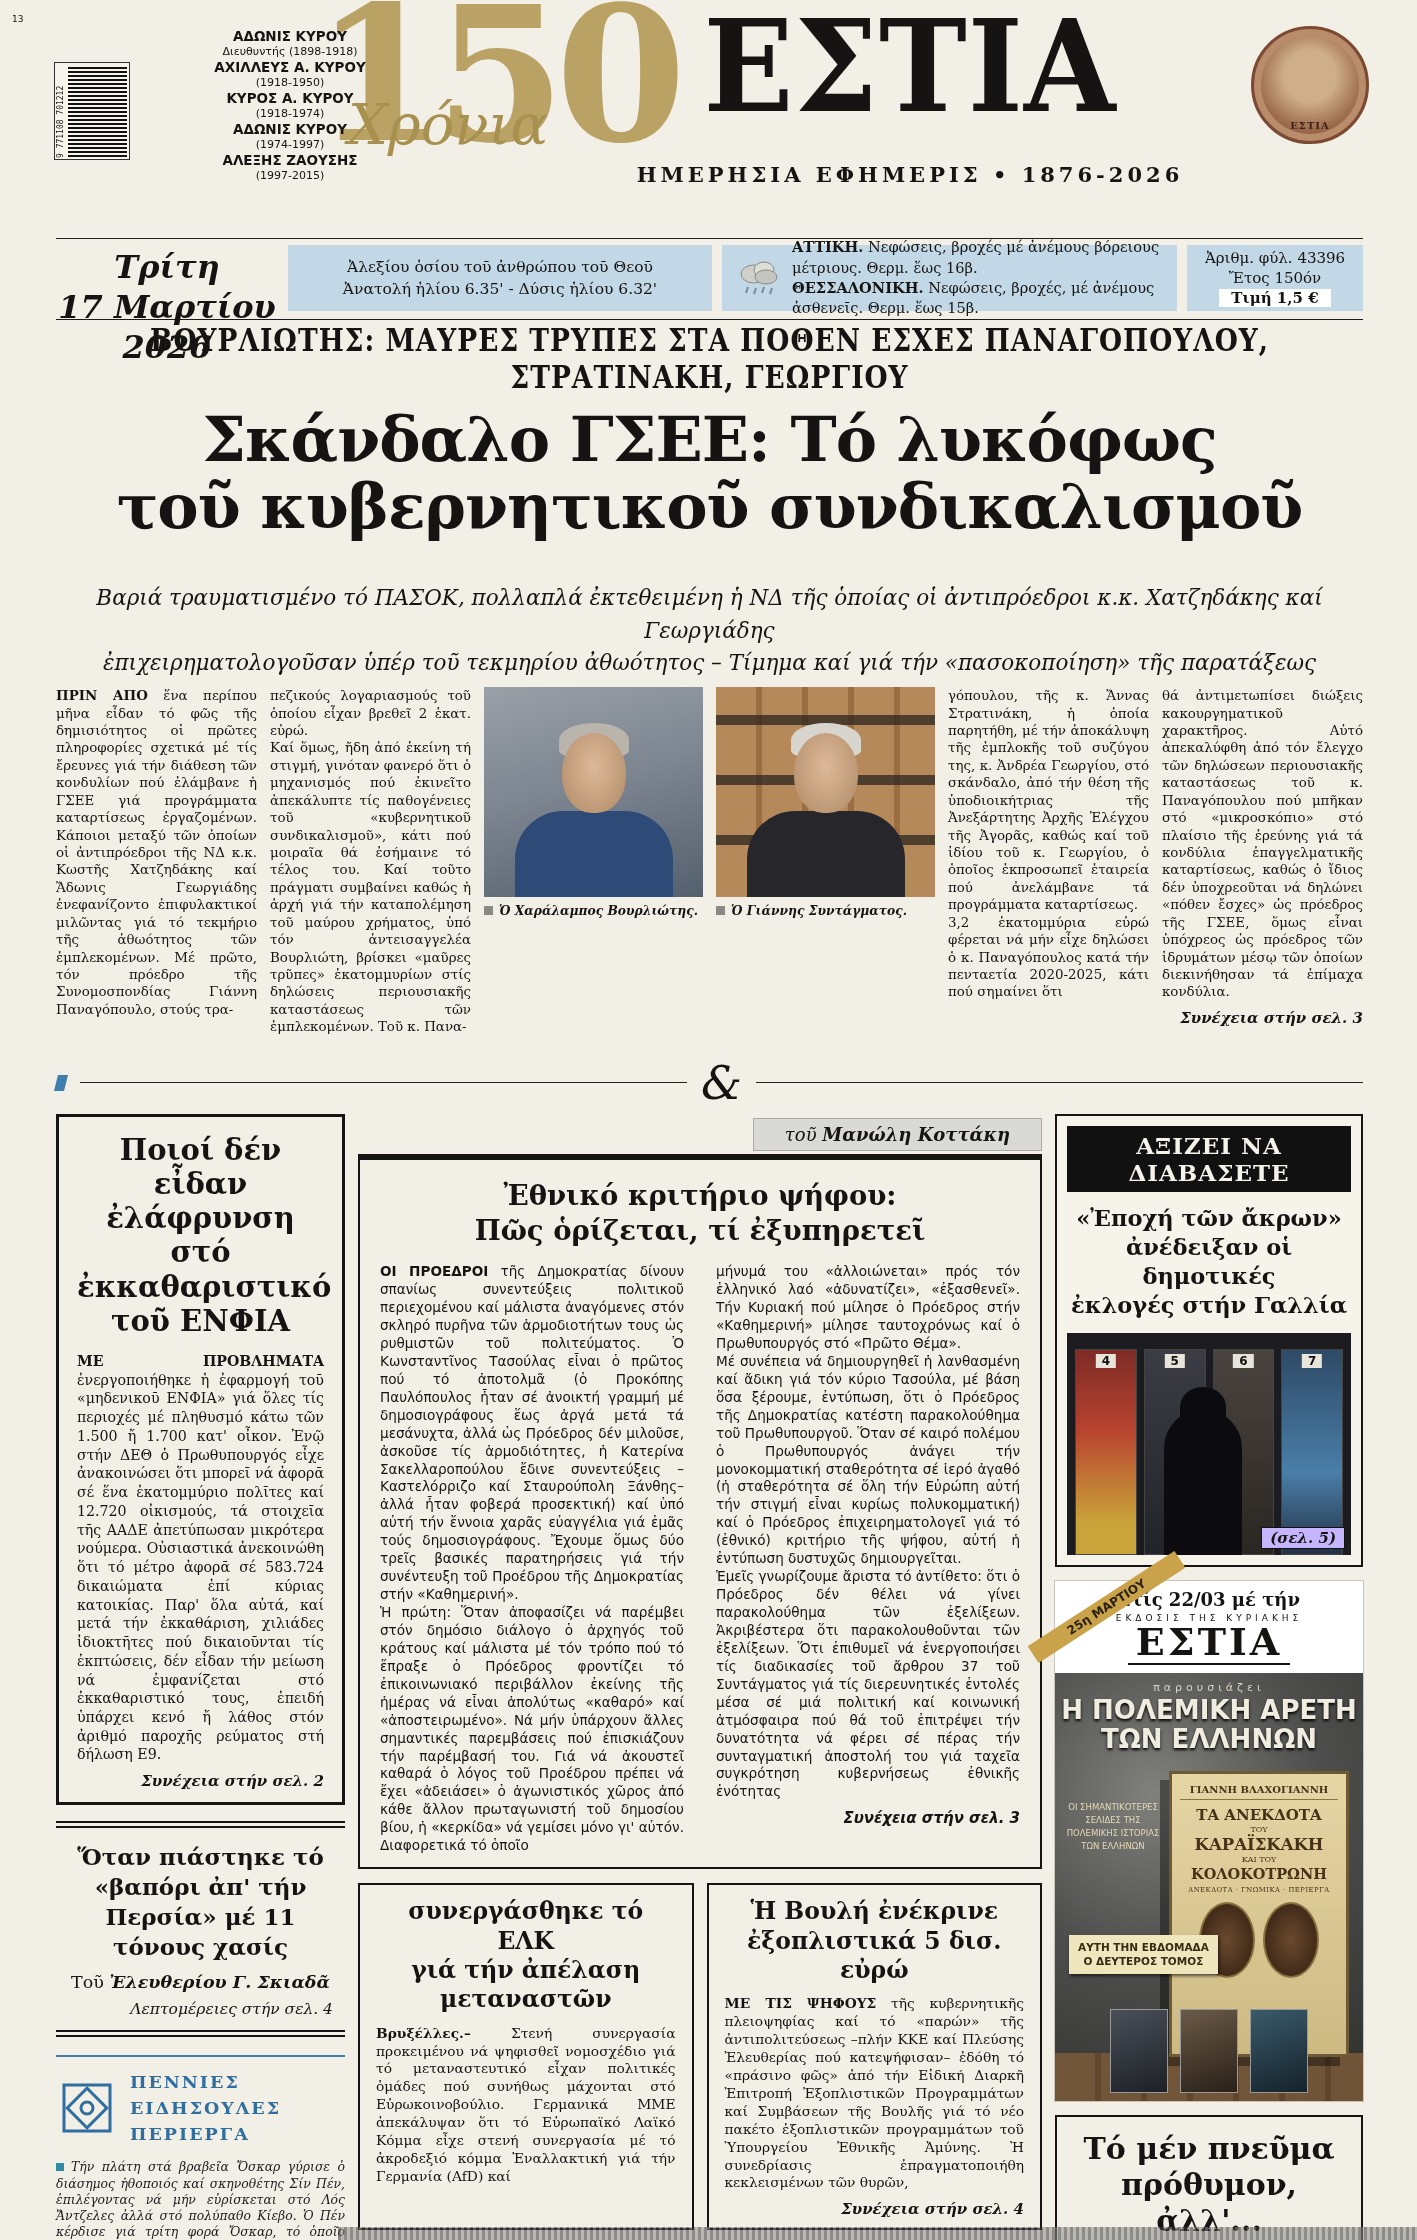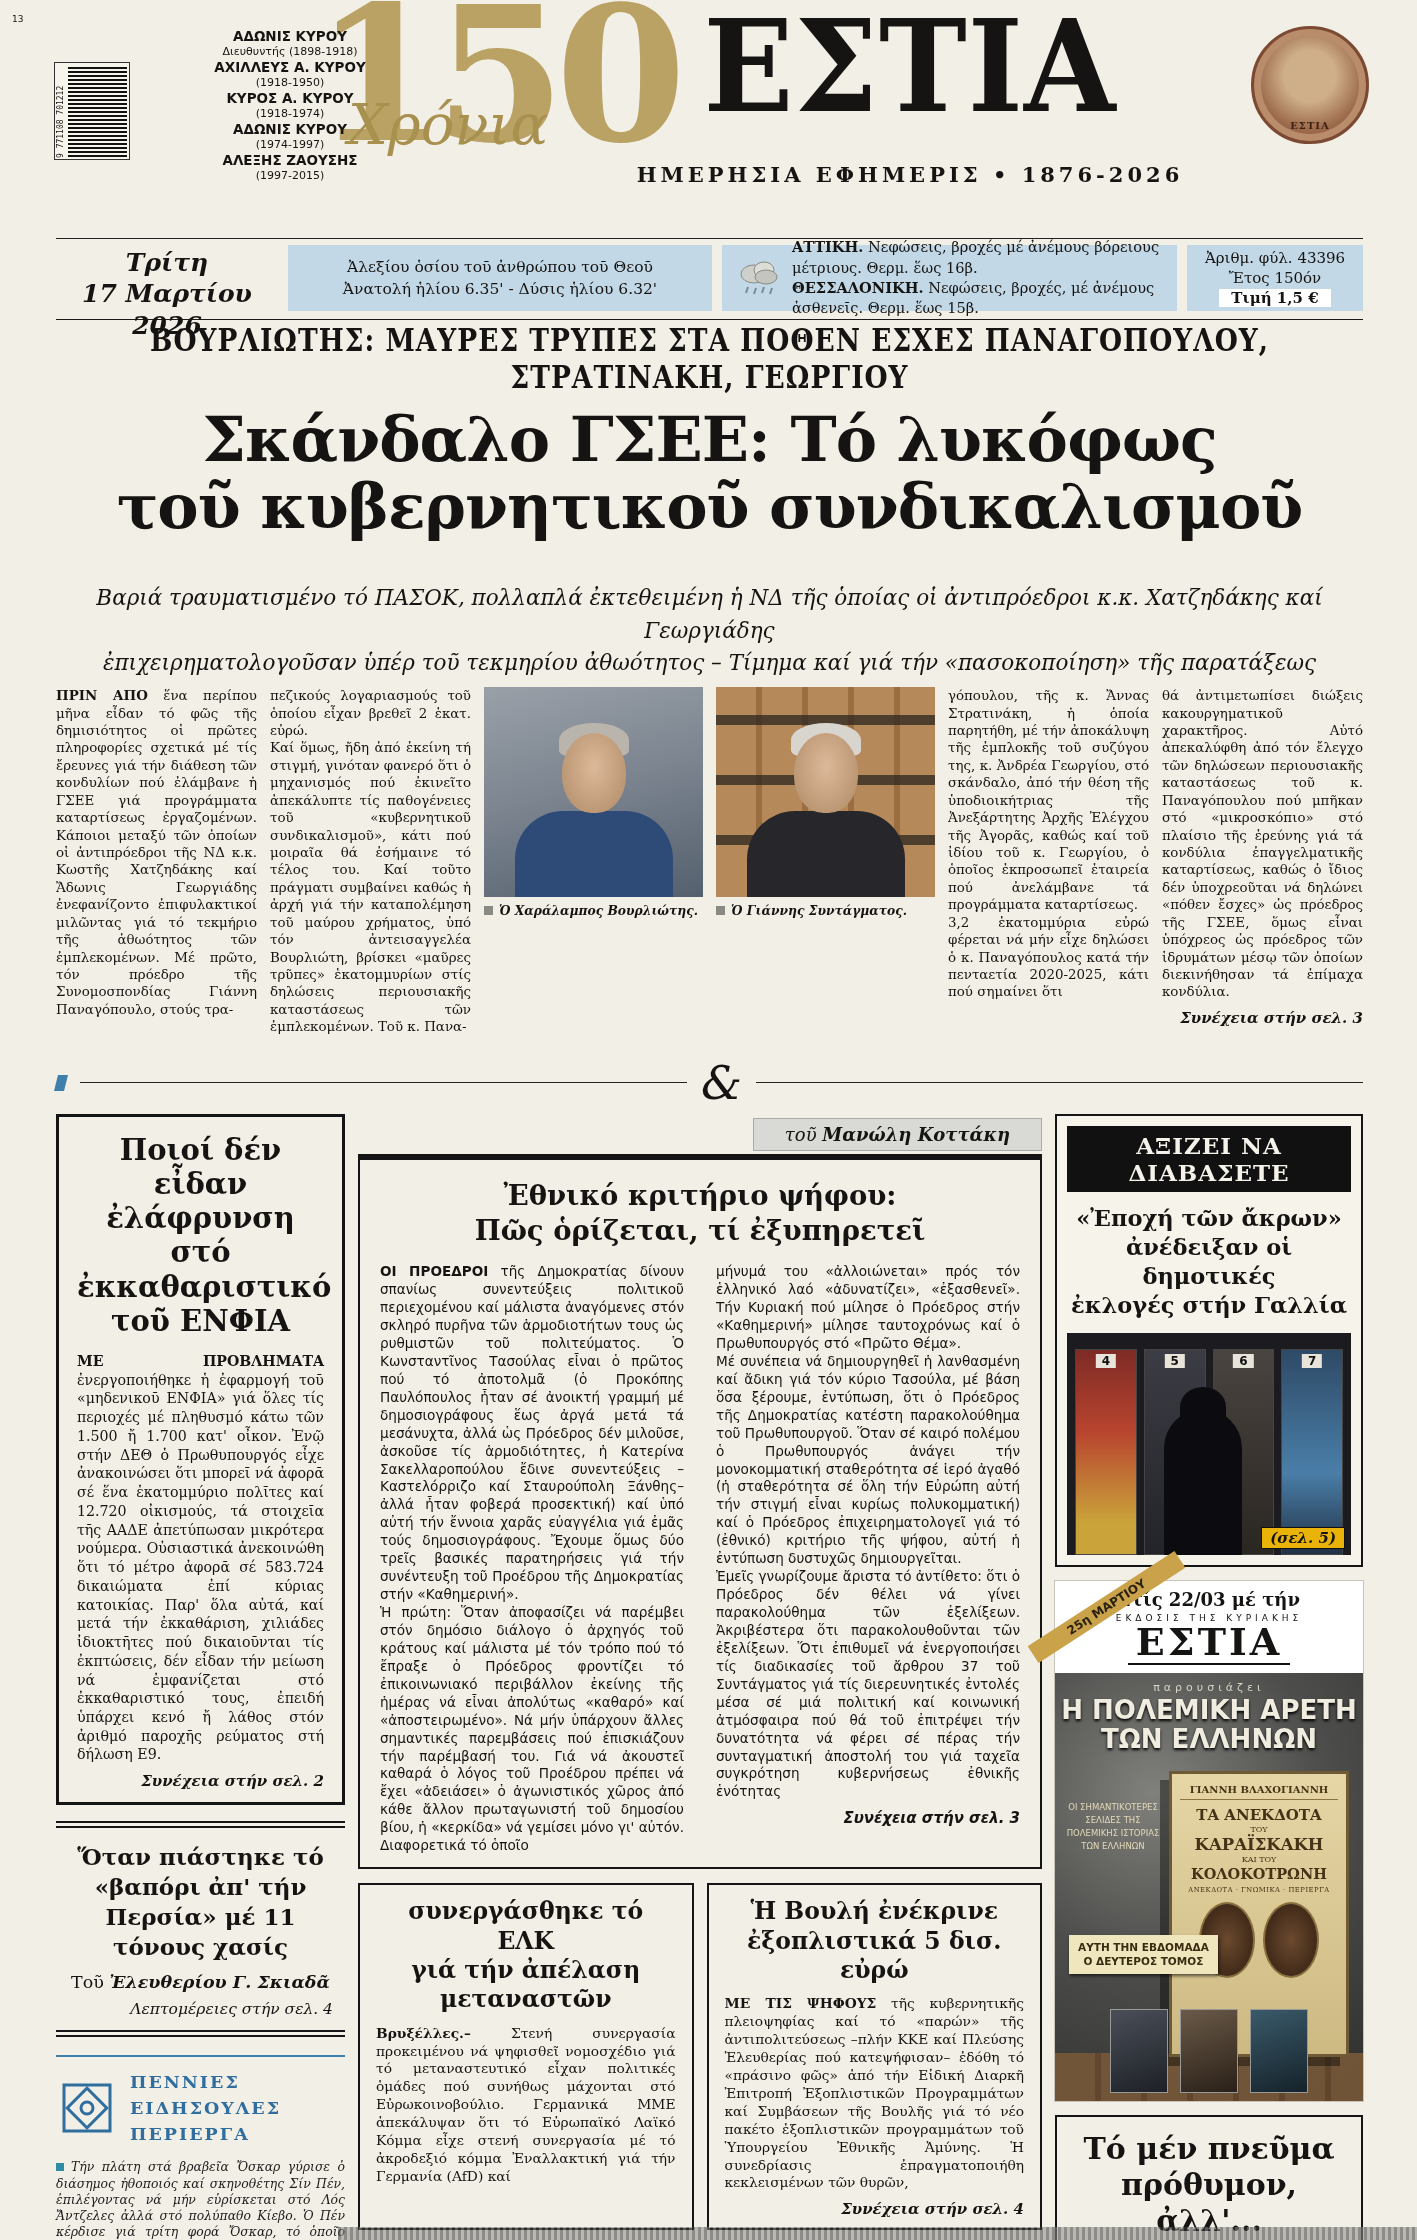--- a/index.html
+++ b/index.html
@@ -22,21 +22,21 @@
   .logo{position:absolute;left:486px;top:8px;width:736px;text-align:center;font-size:118px;font-weight:700;
         letter-spacing:1px;line-height:1;transform:scaleY(1.08);z-index:2;}
   .tagline{position:absolute;left:486px;top:162px;width:736px;text-align:center;font-size:21px;letter-spacing:4px;font-weight:600;z-index:2;}
   .seal{position:absolute;right:-6px;top:26px;width:112px;height:112px;border-radius:50%;
         background:radial-gradient(circle at 50% 42%,#cfae8a 0 30%,#9c6b4c 62%,#7c4a33);
         border:3px solid #7c4a33;box-shadow:inset 0 0 0 7px #b98d6b;display:flex;align-items:flex-end;justify-content:center;}
   .seal span{font-size:10px;font-weight:700;color:#3c1f12;margin-bottom:10px;letter-spacing:1px;}
 
   
   .datebar{display:flex;align-items:stretch;gap:10px;height:66px;border-top:1.5px solid #222;padding-top:6px;}
-  .datebox{width:222px;text-align:center;font-weight:700;font-style:italic;font-size:25px;line-height:1.25;padding-top:2px;}
+  .datebox{width:222px;text-align:center;font-weight:700;font-style:italic;font-size:32px;line-height:1.25;padding-top:2px;}
   .bluebox{background:#c2d8e6;}
   .saintbox{width:408px;text-align:center;font-size:15.5px;display:flex;flex-direction:column;justify-content:center;gap:4px;padding:4px 8px;}
   .weatherbox{flex:1;display:flex;align-items:center;gap:10px;padding:4px 12px;font-size:14.6px;line-height:1.4;}
   .weatherbox .wlines{flex:1;}
   .issuebox{width:168px;text-align:center;font-size:15px;display:flex;flex-direction:column;gap:2px;justify-content:center;padding:4px;}
   .price{background:#fff;margin:0 auto;padding:0 12px;font-weight:700;}
 
   
   .rule{border-top:1.5px solid #1a1a1a;margin:8px 0 7px;}
   .kicker{text-align:center;font-weight:700;font-size:26.5px;letter-spacing:1px;transform:scaleY(1.18);margin-top:4px;}
@@ -107,21 +107,21 @@
   .axizei-photo{height:206px;background:#1c1c20;position:relative;overflow:hidden;display:flex;gap:7px;padding:16px 8px 0;}
   .poster{flex:1;position:relative;border:1px solid #444;}
   .p1{background:linear-gradient(#7e2b26,#b8442f 40%,#caa43a 85%);}
   .p2{background:linear-gradient(#3c3c44,#23232a);}
   .p3{background:linear-gradient(#4a4440,#2a2622);}
   .p4{background:linear-gradient(#2e4a66,#4a7ea8 60%,#223246);}
   .pnum{position:absolute;top:4px;left:50%;transform:translateX(-50%);background:#e8e4da;color:#111;
         font-size:12px;font-weight:700;padding:0 6px;font-family:"DejaVu Sans",sans-serif;}
   .silhouette{position:absolute;left:34%;bottom:-4px;width:78px;height:150px;background:#0c0c10;border-radius:40px 40px 0 0;z-index:3;}
   .sil-head{position:absolute;left:calc(34% + 16px);bottom:128px;width:46px;height:40px;background:#0c0c10;border-radius:50% 50% 30% 30%;z-index:3;}
-  .pagechip{position:absolute;right:6px;bottom:6px;background:#eab308;border:1.5px solid #111;font-style:italic;font-weight:700;font-size:15px;padding:1px 8px;z-index:4;}
+  .pagechip{position:absolute;right:6px;bottom:6px;background:#c4b5fd;border:1.5px solid #111;font-style:italic;font-weight:700;font-size:15px;padding:1px 8px;z-index:4;}
 
   .promo-box{margin-top:14px;position:relative;background:#fff;box-shadow:0 0 0 1px #c8c4ba;}
   .ribbon{position:absolute;left:-36px;top:16px;transform:rotate(-33deg);background:#c9a24a;color:#2a2112;font-weight:700;
           font-size:12px;padding:3px 42px;z-index:5;font-family:"DejaVu Sans",sans-serif;}
   .promo-head{text-align:center;padding:8px 4px 8px;}
   .promo-when{font-weight:700;font-size:18px;}
   .promo-edition{font-size:9px;letter-spacing:4px;margin-top:3px;font-family:"DejaVu Sans",sans-serif;}
   .promo-brand{font-weight:700;font-size:38px;letter-spacing:3px;line-height:1;display:inline-block;border-bottom:2px solid #111;padding:0 8px 2px;}
   .promo-art{position:relative;height:428px;background:radial-gradient(circle at 32% 28%,#80807c 0%,#4e4e4c 45%,#2d2d2c 100%);overflow:hidden;}
   .promo-art::after{content:"";position:absolute;bottom:0;left:0;right:0;height:48px;

